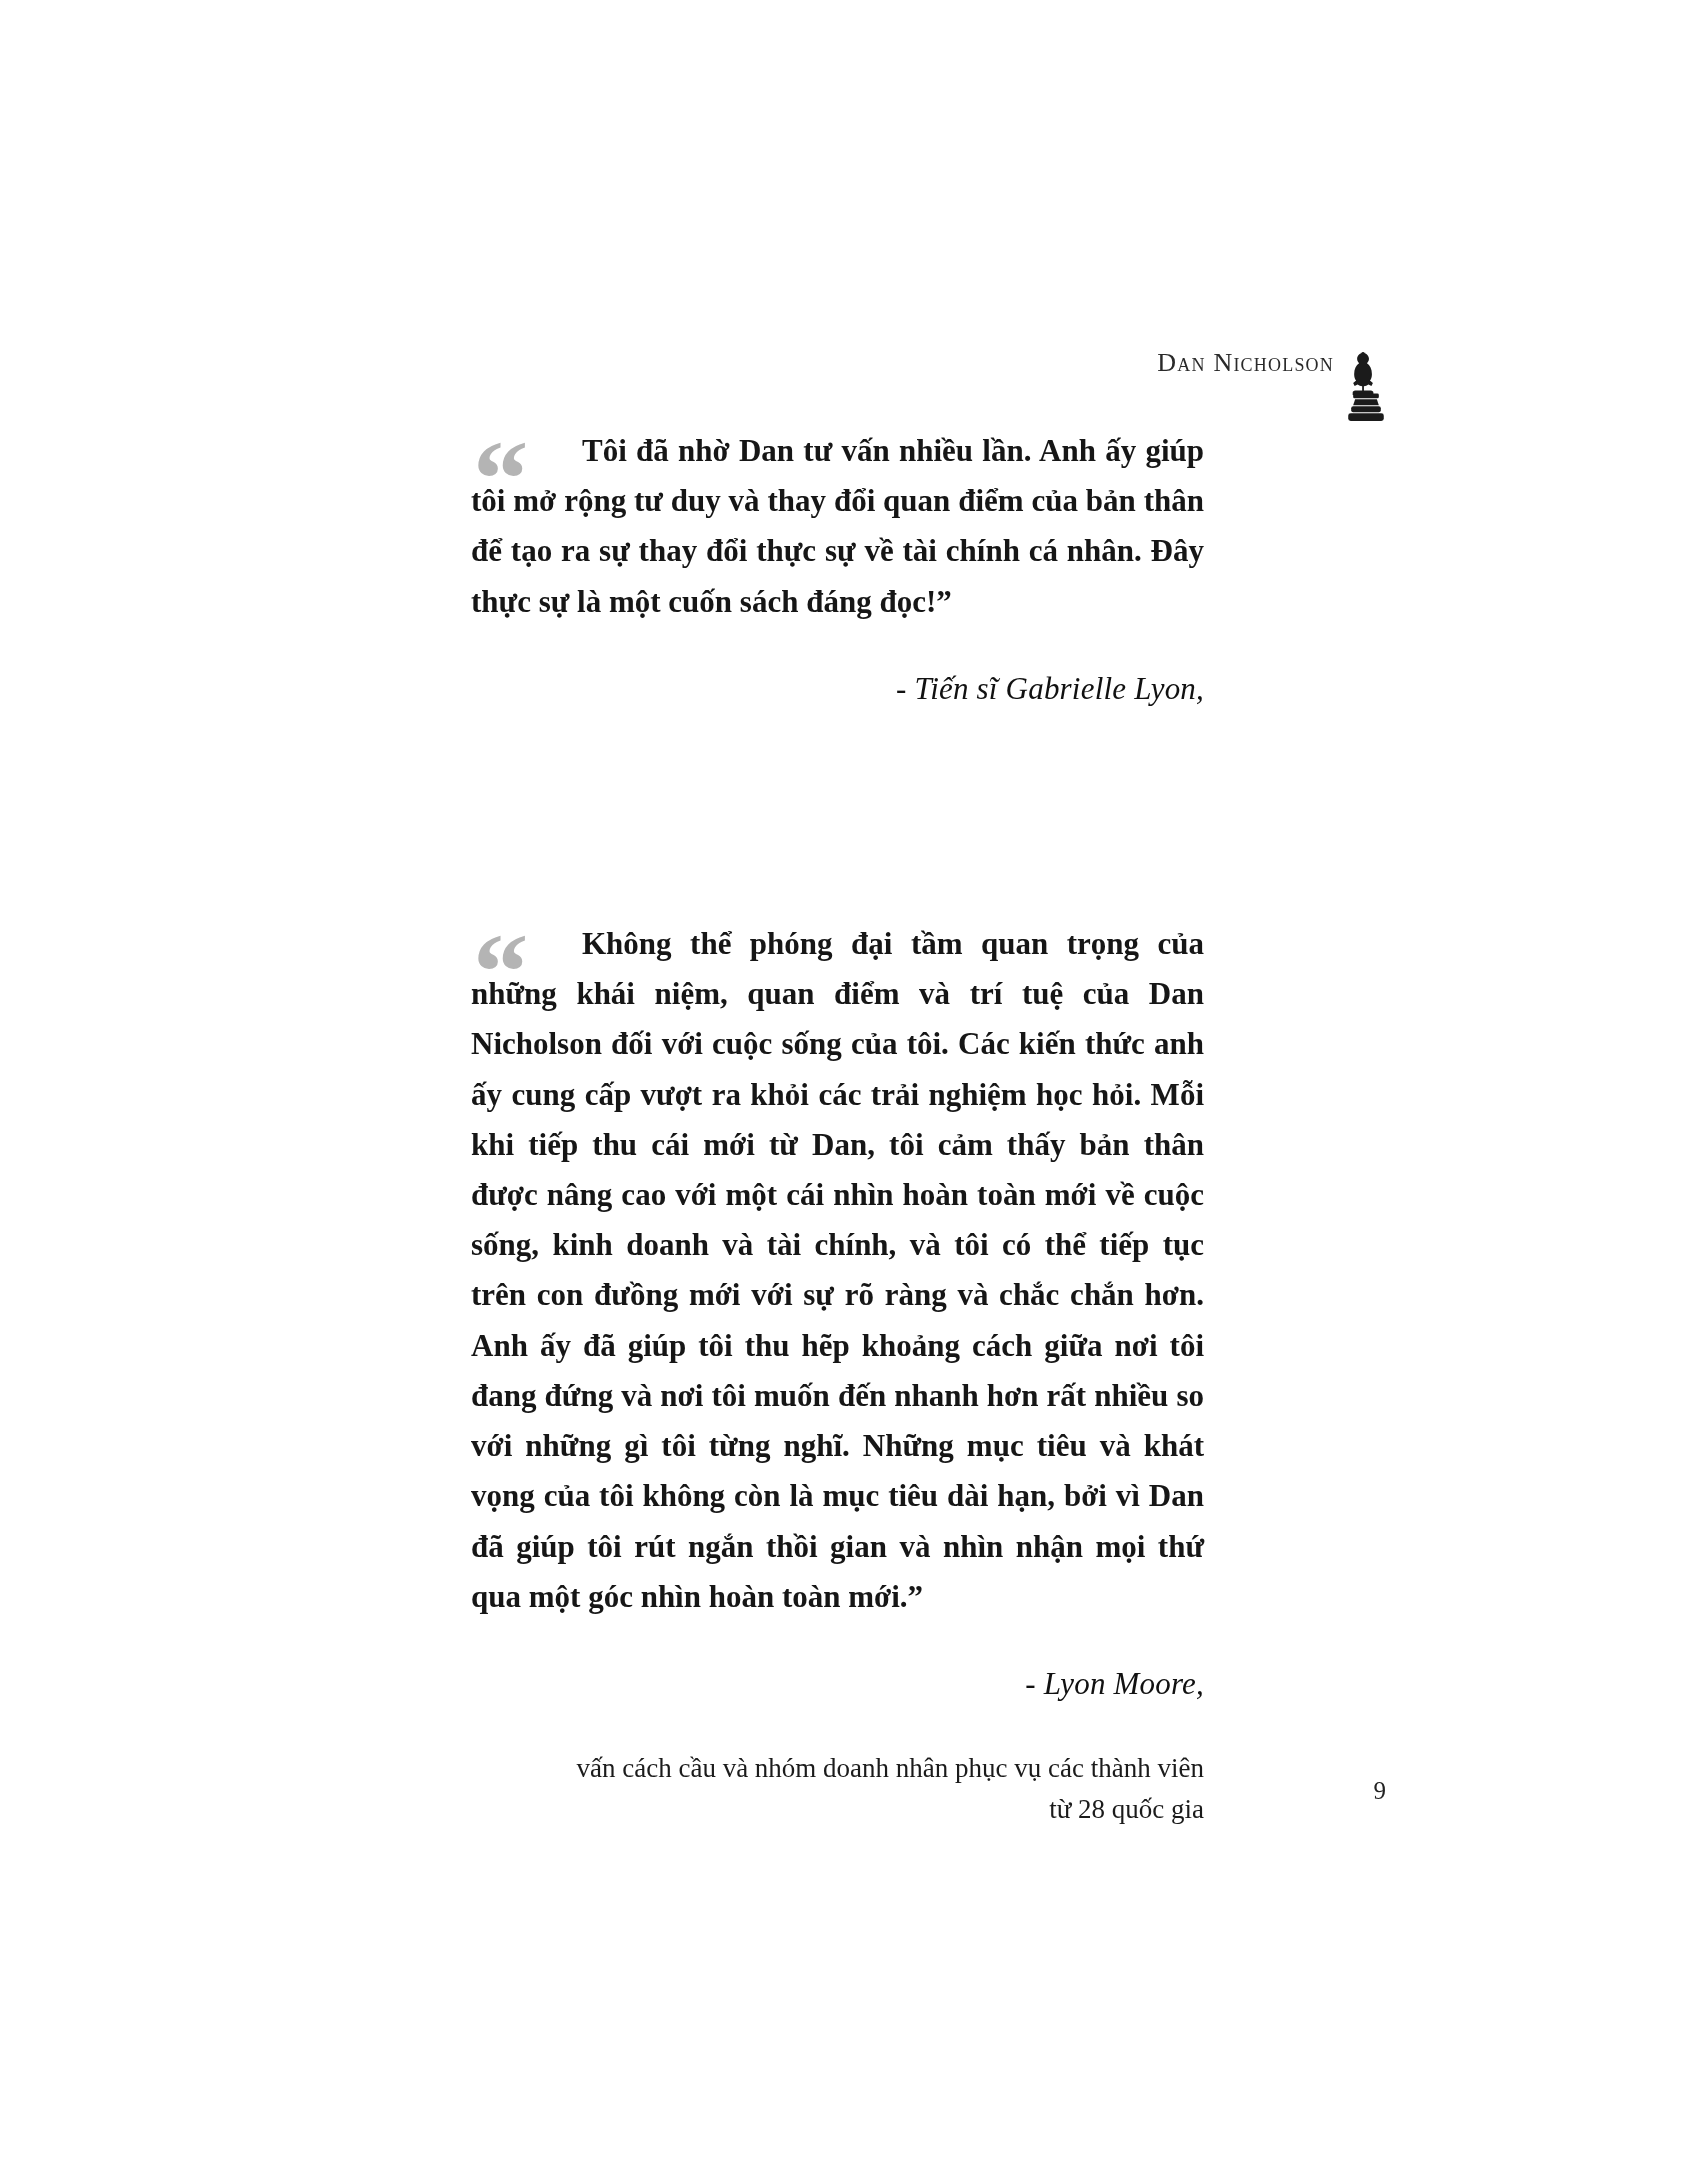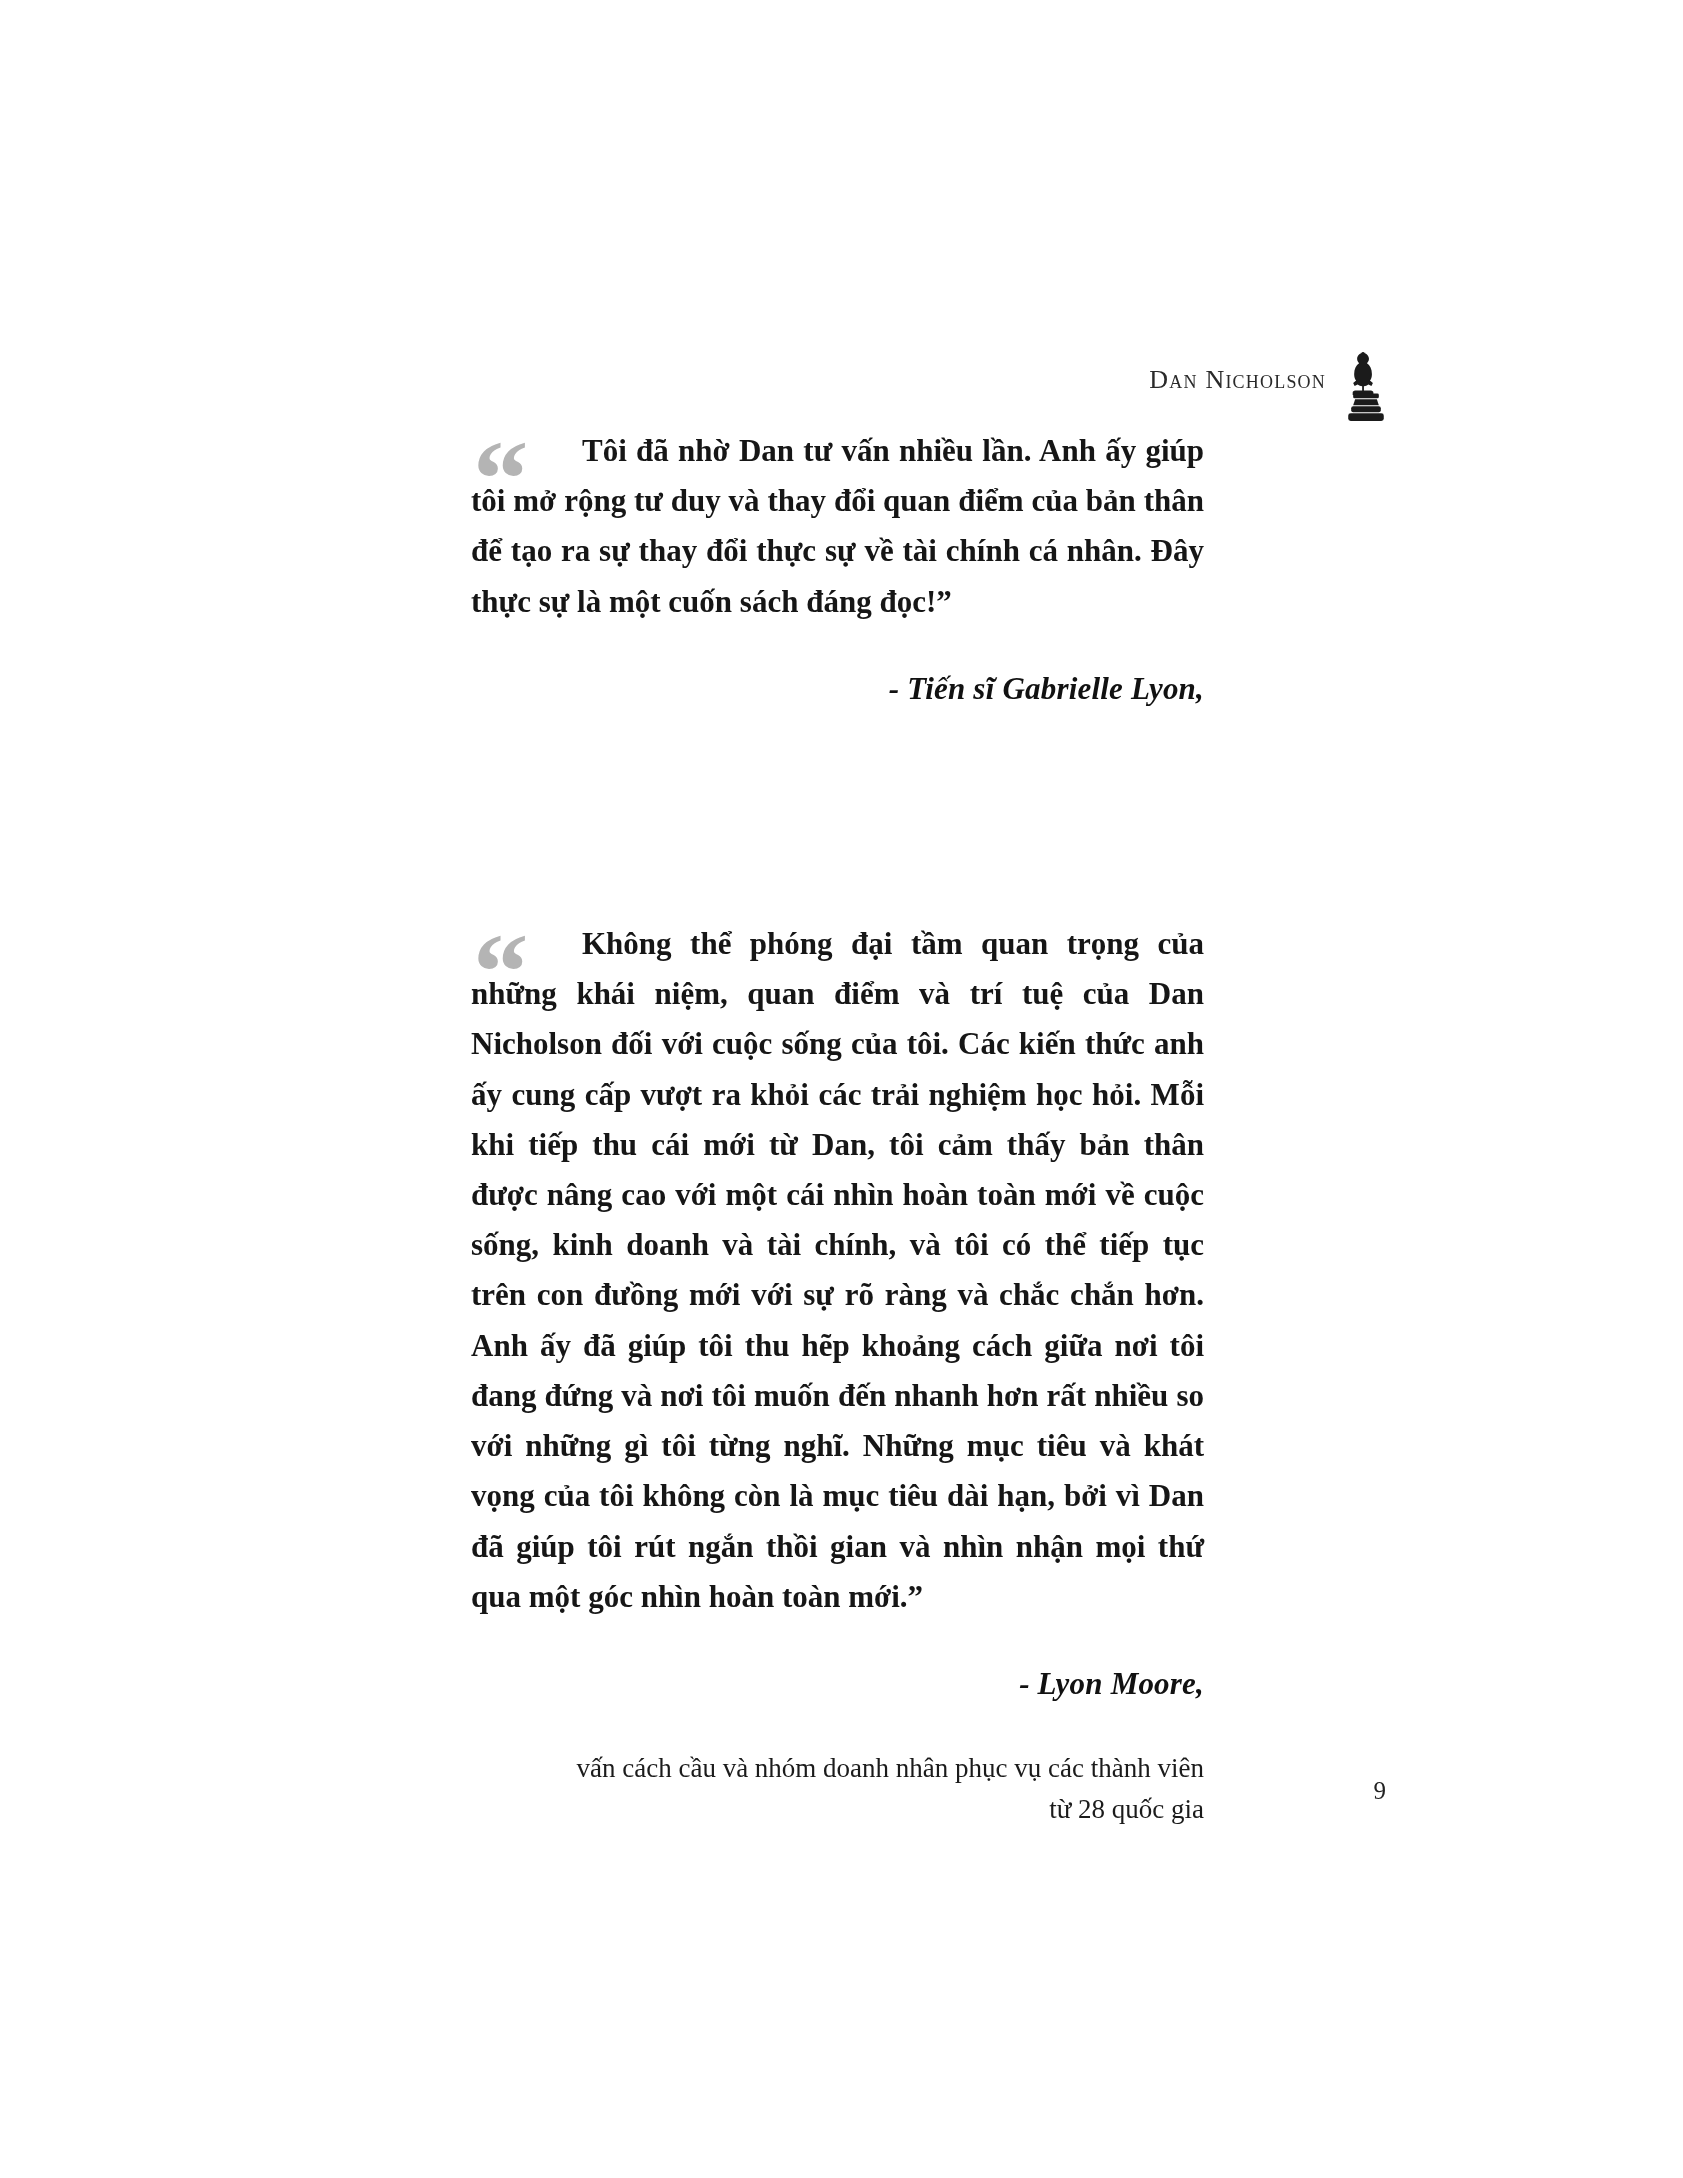--- a/index.html
+++ b/index.html
@@ -24,22 +24,22 @@
     height: 2178px;
     background: #fff;
   }
 
   
   .running-head {
     position: absolute;
     right: 297px;
     top: 348px;
     display: flex;
-    align-items: center;
-    gap: 20px;
+    align-items: flex-start;
+    gap: 12px;
   }
   .running-head-text {
     font-family: "Liberation Serif", serif;
     font-variant: small-caps;
     letter-spacing: 1.2px;
     font-size: 26px;
     color: #2a2a2a;
     white-space: nowrap;
     padding-bottom: 4px;
   }
@@ -90,21 +90,21 @@
     display: inline-block;
     width: 111px;
   }
 
   .attrib {
     margin-top: 44px;
     text-align: right;
   }
   .attrib-name {
     font-style: italic;
-    font-weight: 700;
+    font-weight: 400;
     font-size: 31px;
     color: #111;
     letter-spacing: 0.2px;
   }
   .attrib-role {
     margin-top: 6px;
     font-size: 27px;
     line-height: 1.5;
     text-align: right;
     color: #1b1b1b;

